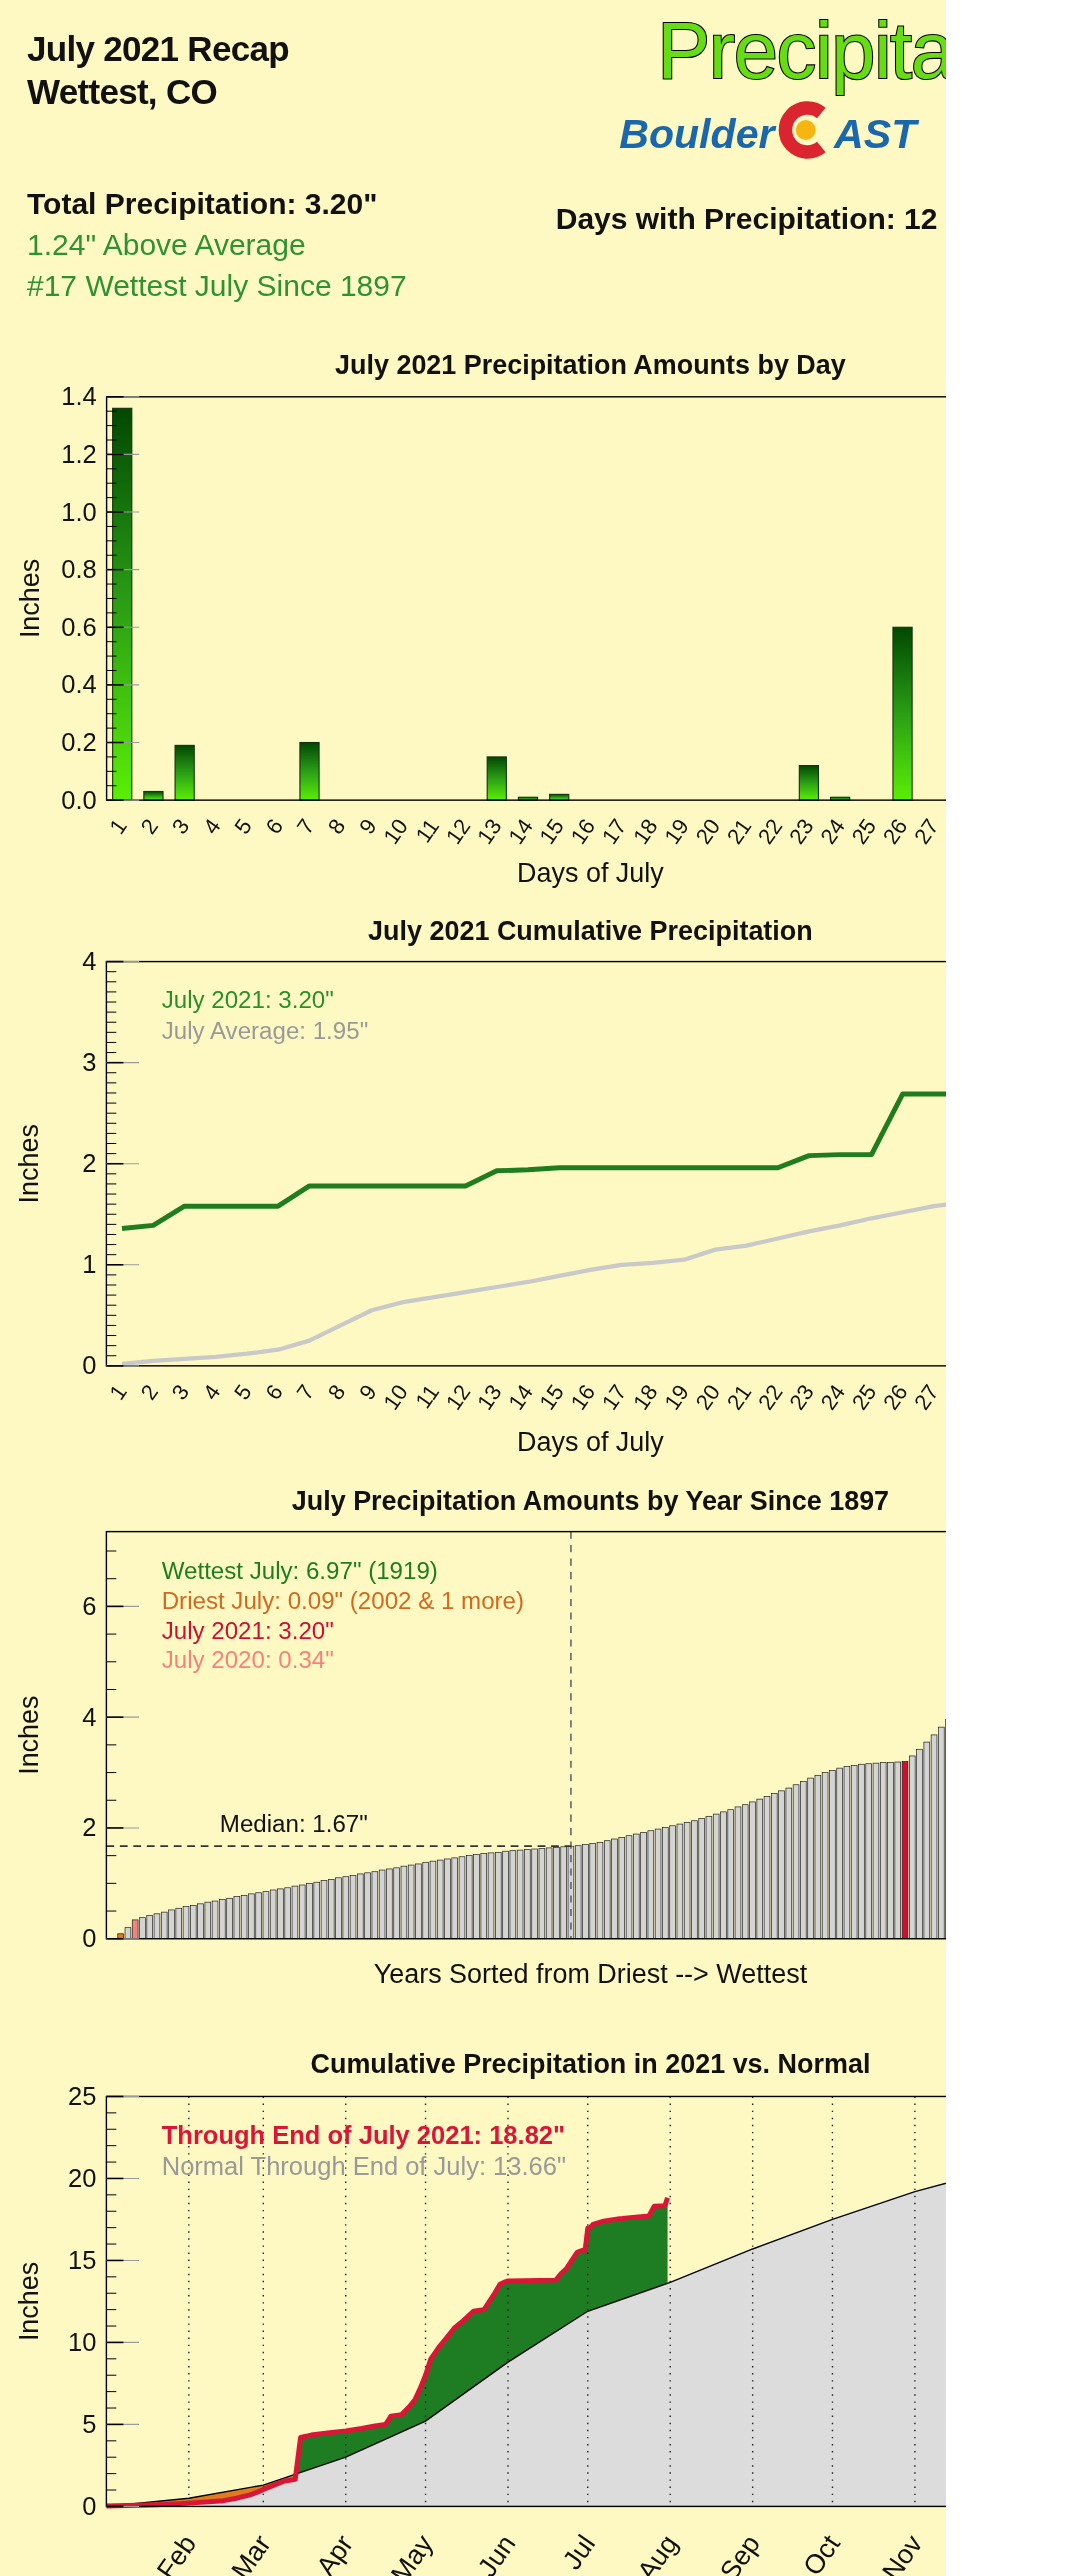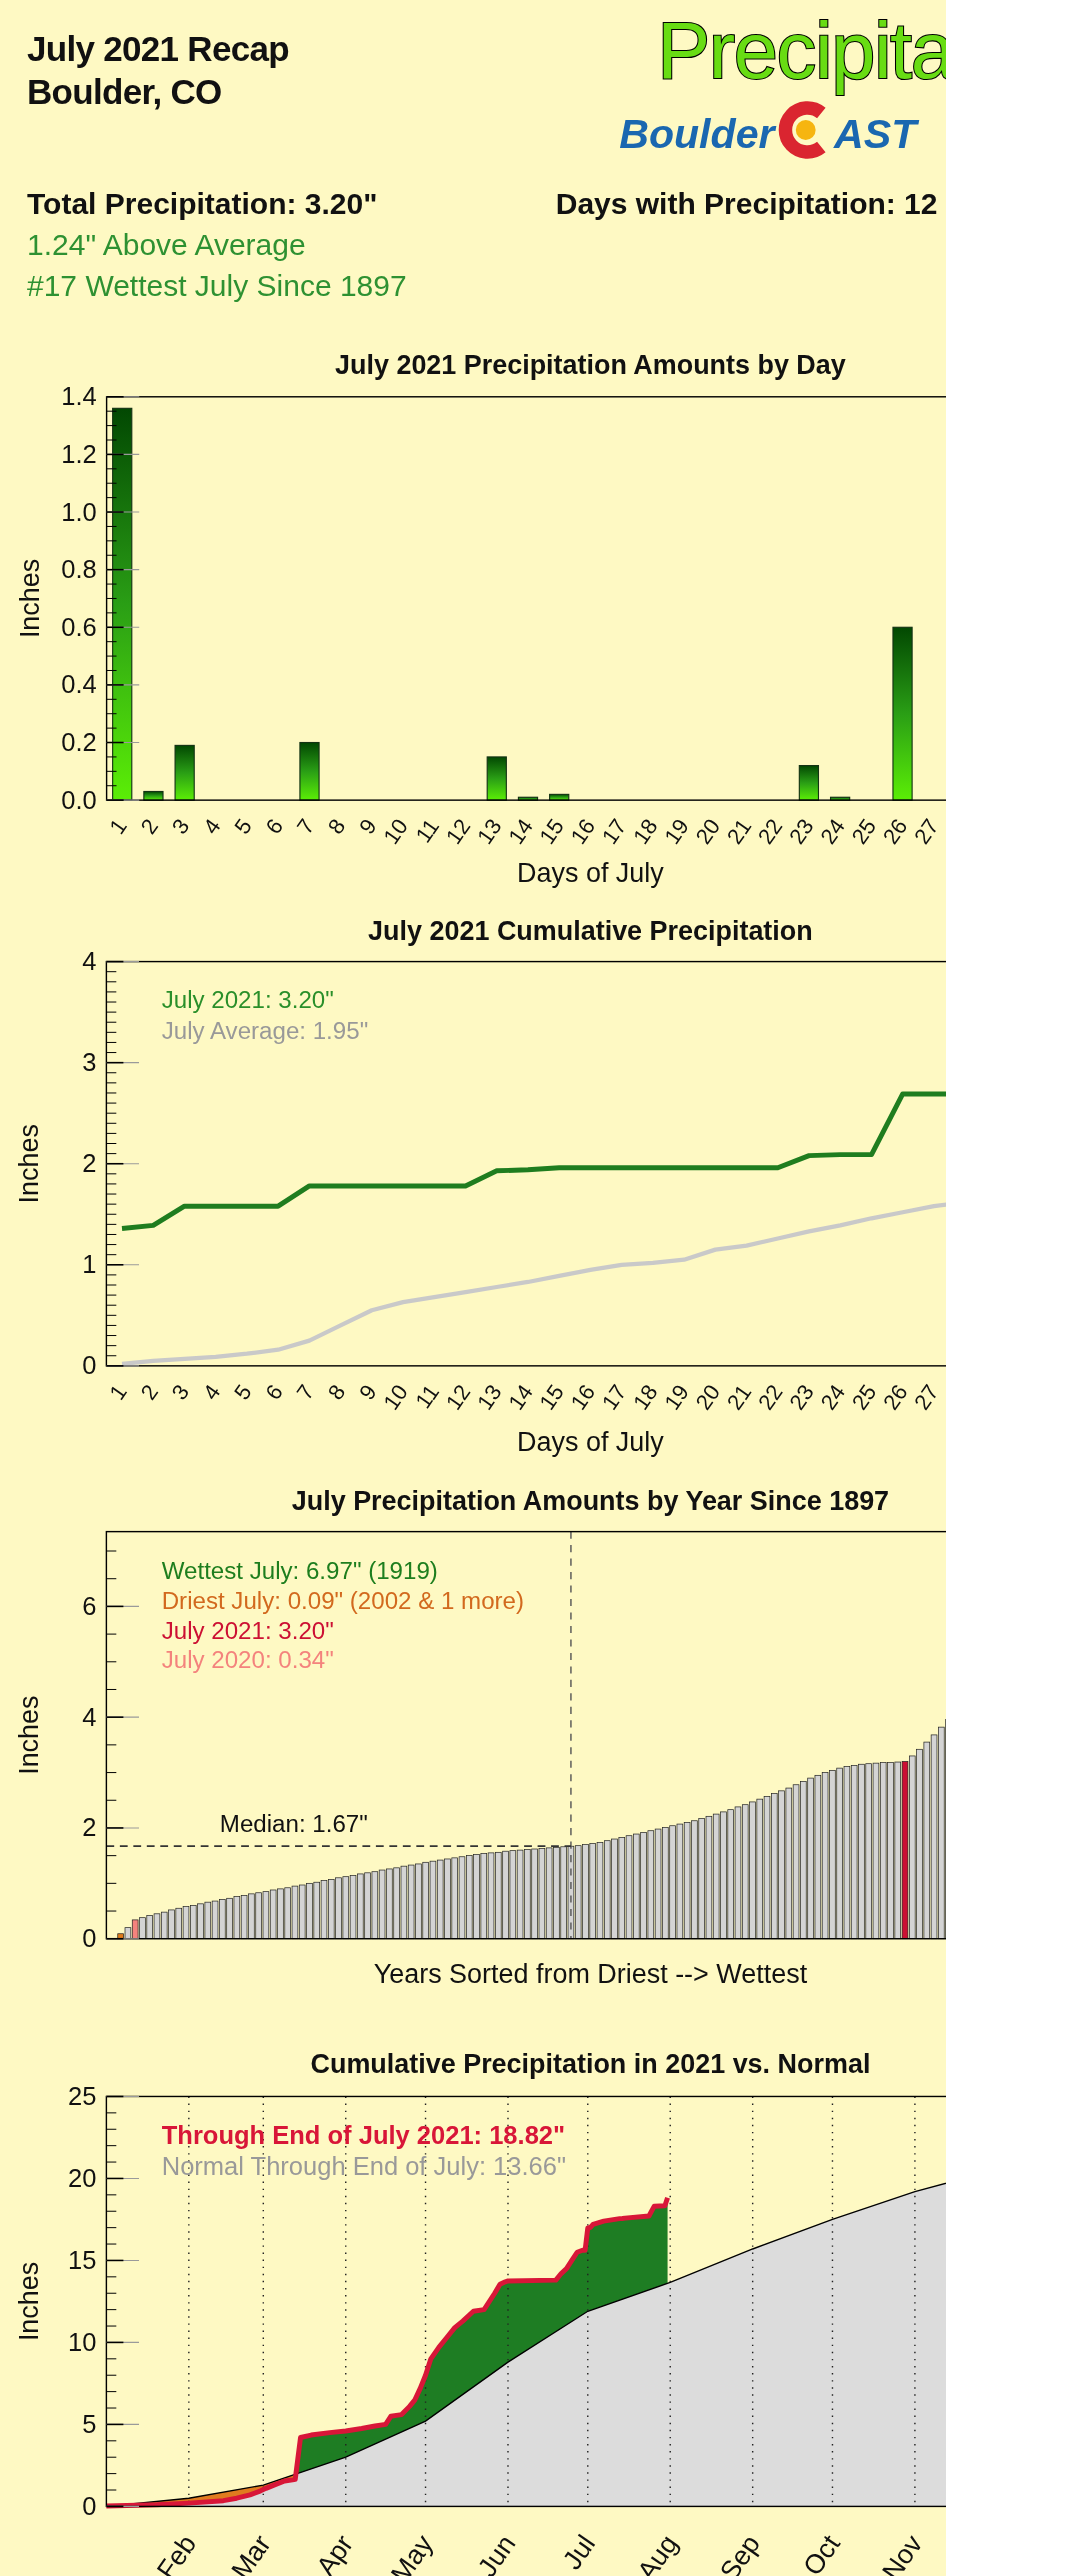--- a/index.html
+++ b/index.html
@@ -1,33 +1,33 @@
 <!DOCTYPE html>
 <html style="font-size:11.4px"><head>
 <meta charset="utf-8">
 <style>
   html,body{margin:0;padding:0;background:#ffffff;}
   #page{position:relative;width:946px;height:2576px;background:#fef9c3;overflow:hidden;
         font-family:"Liberation Sans",sans-serif;}
   .abs{position:absolute;}
   #hdr-left{left:27px;top:27px;font-size:35px;font-weight:bold;color:#111;line-height:43px;letter-spacing:-0.7px;}
   #stats-left{left:27px;top:183px;font-size:30px;line-height:41px;}
-  #stats-right{right:8.5px;top:183px;font-size:30px;line-height:41px;text-align:right;margin-left:23px;}
+  #stats-right{right:8.5px;top:198px;font-size:30px;line-height:41px;text-align:right;margin-left:23px;}
   .stat-b{font-weight:bold;color:#111;}
   .stat-g{color:#2e9132;}
   svg text{font-family:"Liberation Sans",sans-serif;}
 </style>
 </head>
 <body>
 
 <div id="page">
 
   <div id="hdr-left" class="abs">
     <div>July 2021 Recap</div>
-    <div>Boulder, CO</div>
+    <div>Wettest, CO</div>
   </div>
 
   <svg class="abs" id="bigtitle-svg" style="left:0;top:0;" width="1083" height="96" viewBox="0 0 1527 135">
     <text id="bigtitle-text" x="1517" y="110" text-anchor="end" font-family="DejaVu Sans, sans-serif" font-size="112" stroke="#000" stroke-width="3" style="paint-order:stroke" letter-spacing="-2" fill="#68dc13">Precipitation</text>
   </svg>
 
   <svg class="abs" id="logo-svg" style="right:7px;top:91px;" width="397" height="78" viewBox="0 0 560 110">
     <text id="logo-part1" x="328" y="80" text-anchor="end" font-size="58" font-weight="bold" font-style="italic" fill="#1a67b0">Boulder</text>
     <g>
       <path id="logo-c-arc" fill="none" stroke-width="19" d="M 394 31 A 31 31 0 1 0 394 79" stroke="#da2530"></path>

